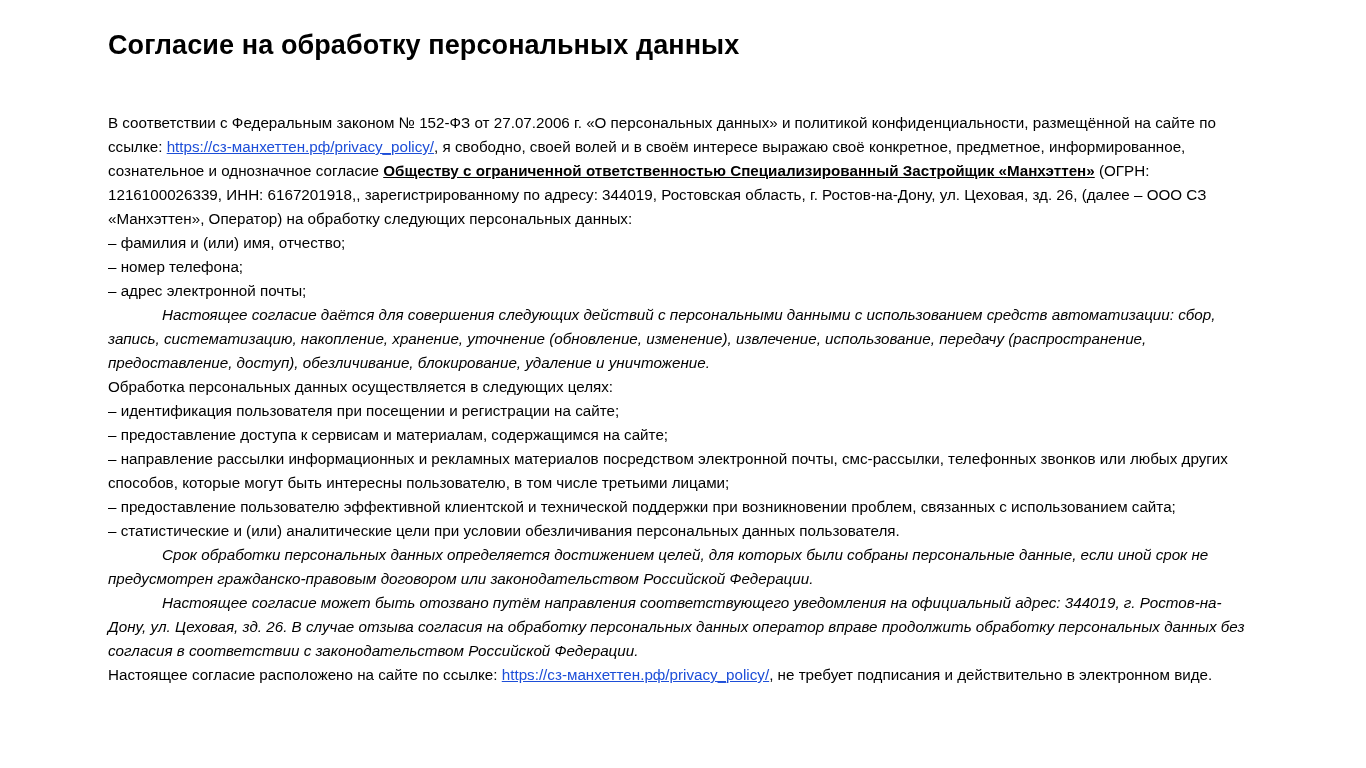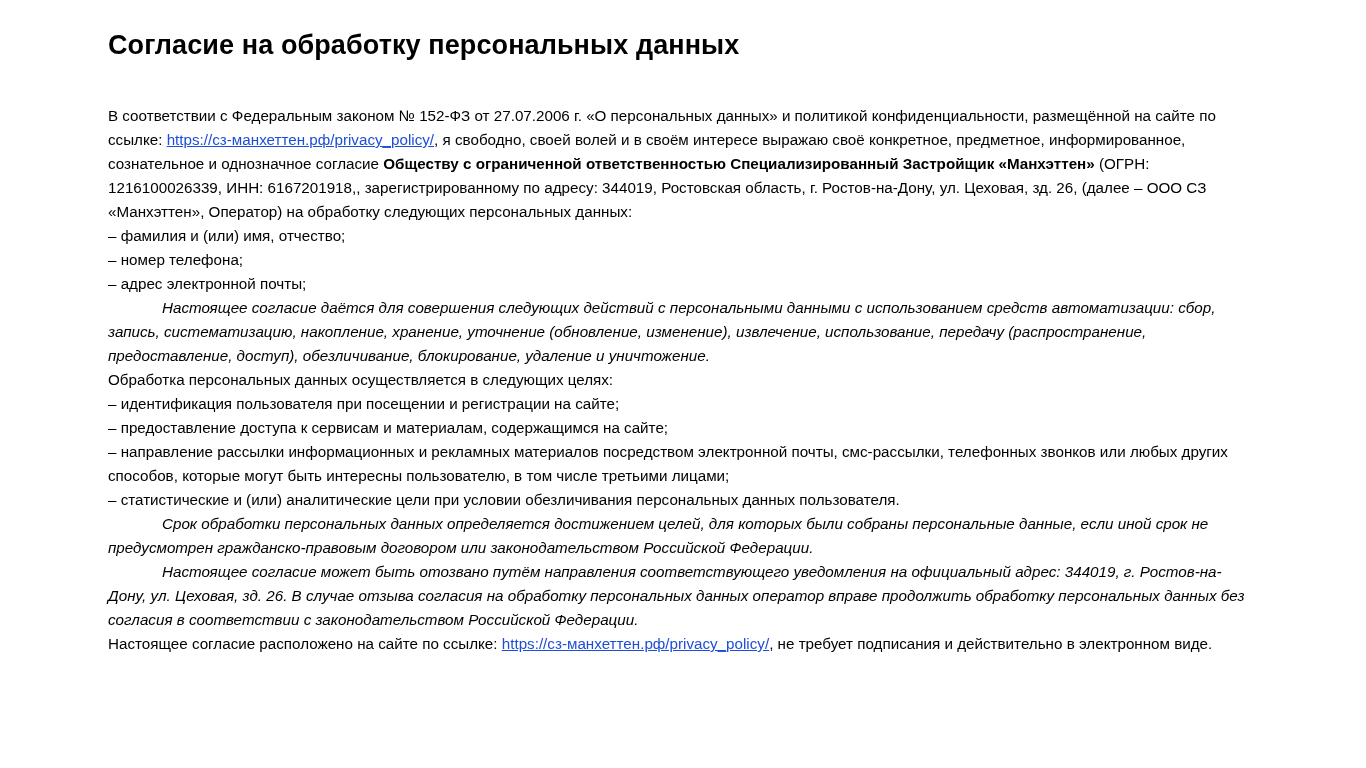--- a/index.html
+++ b/index.html
@@ -18,21 +18,21 @@
   .page {
     box-sizing: border-box;
     width: 1366px;
     padding: 28px 110px 0 108px;
     overflow: hidden;
   }
   h1.doc-title {
     font-size: 27px;
     line-height: 34px;
     font-weight: bold;
-    margin: 0 0 4px 0;
+    margin: 0 0 11px 0;
     padding: 0;
     letter-spacing: 0.1px;
   }
   .spacer {
     height: 38px;
   }
   .body-block {
     font-size: 15.2px;
     line-height: 24px;
     text-align: left;
@@ -40,20 +40,21 @@
   .body-block p {
     margin: 0;
     padding: 0;
   }
   a.link {
     color: #1d4ed8;
     text-decoration: underline;
   }
   b, strong {
     font-weight: bold;
+    text-decoration: underline;
   }
   .indent {
     text-indent: 54px;
     font-style: italic;
   }
 </style>
 </head>
 <body>
 
 <div class="page">
@@ -70,20 +71,21 @@
     <p>– номер телефона;</p>
     <p>– адрес электронной почты;</p>
 
     <p class="indent">Настоящее согласие даётся для совершения следующих действий с персональными данными с использованием средств автоматизации: сбор, запись, систематизацию, накопление, хранение, уточнение (обновление, изменение), извлечение, использование, передачу (распространение, предоставление, доступ), обезличивание, блокирование, удаление и уничтожение.</p>
 
     <p>Обработка персональных данных осуществляется в следующих целях:</p>
 
     <p> – идентификация пользователя при посещении и регистрации на сайте;</p>
     <p> – предоставление доступа к сервисам и материалам, содержащимся на сайте;</p>
     <p> – направление рассылки информационных и рекламных материалов посредством электронной почты, смс-рассылки, телефонных звонков или любых других способов, которые могут быть интересны пользователю, в том числе третьими лицами;</p>
+    <p> – предоставление пользователю эффективной клиентской и технической поддержки при возникновении проблем, связанных с использованием сайта;</p>
     <p> – статистические и (или) аналитические цели при условии обезличивания персональных данных пользователя.</p>
 
     <p class="indent">Срок обработки персональных данных определяется достижением целей, для которых были собраны персональные данные, если иной срок не предусмотрен гражданско-правовым договором или законодательством Российской Федерации.</p>
 
     <p class="indent">Настоящее согласие может быть отозвано путём направления соответствующего уведомления на официальный адрес: 344019, г. Ростов-на-Дону, ул. Цеховая, зд. 26. В случае отзыва согласия на обработку персональных данных оператор вправе продолжить обработку персональных данных без согласия в соответствии с законодательством Российской Федерации.</p>
 
     <p><span>Настоящее согласие расположено на сайте по ссылке: </span><a class="link" href="#">https://сз-манхеттен.рф/privacy_policy/</a><span>, не требует подписания и действительно в электронном виде.</span></p>
 
   </div>
 </div>

